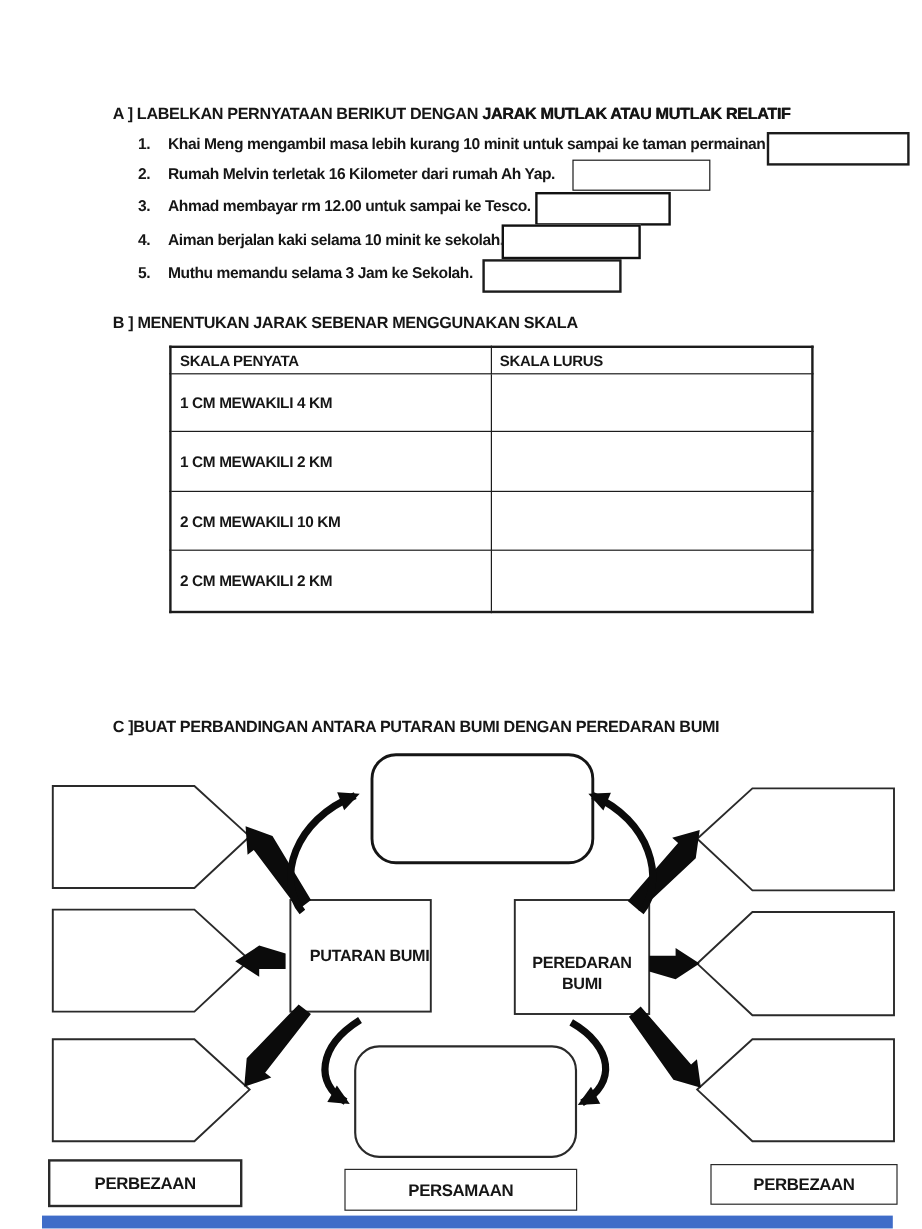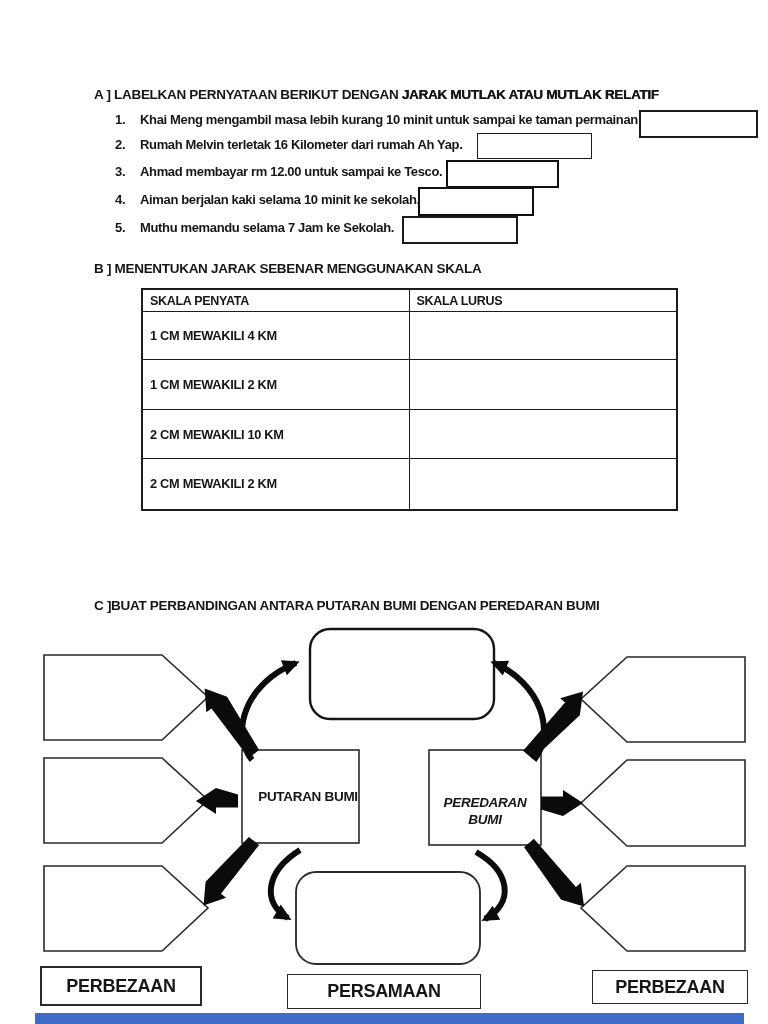--- a/index.html
+++ b/index.html
@@ -11,21 +11,21 @@
   .abs{position:absolute;}
   .sec-heading{font-size:13.5px;white-space:nowrap;}
   .hvy{text-shadow:0.35px 0 0 currentColor;}
   .a-item{position:absolute;left:115px;display:flex;font-size:13px;line-height:18px;white-space:nowrap;letter-spacing:-0.35px;}
   .a-num{width:17px;margin-right:8px;}
   .ansbox{position:absolute;background:#fff;}
   .b-table{border-collapse:collapse;table-layout:fixed;width:535px;border:2px solid #1c1c1c;}
   .b-table th,.b-table td{border:1.6px solid #1c1c1c;padding:0 0 0 7px;text-align:left;vertical-align:middle;}
   .b-table th{height:21px;font-size:12.5px;font-weight:700;}
   .b-table td{font-size:12.8px;}
-  .lblbox{position:absolute;display:flex;align-items:center;justify-content:center;font-size:18px;background:#fff;}
+  .lblbox{position:absolute;display:flex;align-items:center;justify-content:center;font-size:14px;background:#fff;}
   .dia-label{position:absolute;display:flex;align-items:center;justify-content:center;text-align:center;font-size:13.5px;line-height:17.5px;}
   svg{position:absolute;left:0;top:0;}
   .footerbar{position:absolute;left:35px;top:1013px;width:709px;height:11px;background:#3f6cc8;}
 </style>
 </head>
 <body>
 
 <div class="page">
 
   <div class="abs sec-heading" style="left:94px;top:87px;"><span>A ] LABELKAN PERNYATAAN BERIKUT DENGAN </span><span class="hvy">JARAK MUTLAK ATAU MUTLAK RELATIF</span></div>
@@ -41,21 +41,21 @@
   <div class="a-item" style="top:163px;">
     <span class="a-num">3.</span>
     <span>Ahmad membayar rm 12.00 untuk sampai ke Tesco.</span>
   </div>
   <div class="a-item" style="top:191px;">
     <span class="a-num">4.</span>
     <span>Aiman berjalan kaki selama 10 minit ke sekolah.</span>
   </div>
   <div class="a-item" style="top:219px;">
     <span class="a-num">5.</span>
-    <span>Muthu memandu selama 7 Jam ke Sekolah.</span>
+    <span>Muthu memandu selama 3 Jam ke Sekolah.</span>
   </div>
 
   <div class="ansbox" style="left:639px;top:110px;width:115px;height:24px;border:2px solid #1c1c1c;"></div>
   <div class="ansbox" style="left:477px;top:133px;width:113px;height:24px;border:1.5px solid #1c1c1c;"></div>
   <div class="ansbox" style="left:446px;top:160px;width:109px;height:24px;border:2.5px solid #111;"></div>
   <div class="ansbox" style="left:418px;top:187px;width:112px;height:25px;border:2.5px solid #111;"></div>
   <div class="ansbox" style="left:402px;top:216px;width:112px;height:24px;border:2px solid #1c1c1c;"></div>
 
   <div class="abs sec-heading" style="left:94px;top:261px;">B ] MENENTUKAN JARAK SEBENAR MENGGUNAKAN SKALA</div>
 
@@ -133,21 +133,21 @@
       <path d="M0,-6.5 L64,-6.5 L64,-13 L84,0 L64,13 L0,6.5 Z" fill="#0b0b0b"></path>
       </g>
 
     <path d="M 252,760 C 230,733 245,683 296,663" fill="none" stroke="#0b0b0b" stroke-width="6" marker-end="url(#curvehead)"></path>
     <path d="M 534,760 C 556,733 541,683 494,663" fill="none" stroke="#0b0b0b" stroke-width="6" marker-end="url(#curvehead)"></path>
     <path d="M 300,850 C 265,872 262,903 288,918" fill="none" stroke="#0b0b0b" stroke-width="6" marker-end="url(#curvehead)"></path>
     <path d="M 476,852 C 511,872 514,903 485,919" fill="none" stroke="#0b0b0b" stroke-width="6" marker-end="url(#curvehead)"></path>
   </svg>
 
   <div class="dia-label" style="left:242px;top:750px;width:132px;height:93px;">PUTARAN BUMI</div>
-  <div class="dia-label" style="left:429px;top:750px;width:112px;height:122px;flex-direction:column;font-style:italic;">
+  <div class="dia-label" style="left:429px;top:750px;width:112px;height:122px;flex-direction:column;">
     <span>PEREDARAN</span>
     <span>BUMI</span>
   </div>
 
   <div class="lblbox" style="left:40px;top:966px;width:158px;height:36px;border:2px solid #2a2a2a;">PERBEZAAN</div>
   <div class="lblbox" style="left:287px;top:974px;width:192px;height:33px;border:1.6px solid #2a2a2a;">PERSAMAAN</div>
   <div class="lblbox" style="left:592px;top:970px;width:154px;height:32px;border:1.6px solid #2a2a2a;">PERBEZAAN</div>
 
   <div class="footerbar" style="background: rgb(63, 108, 200);"></div>
 </div>

